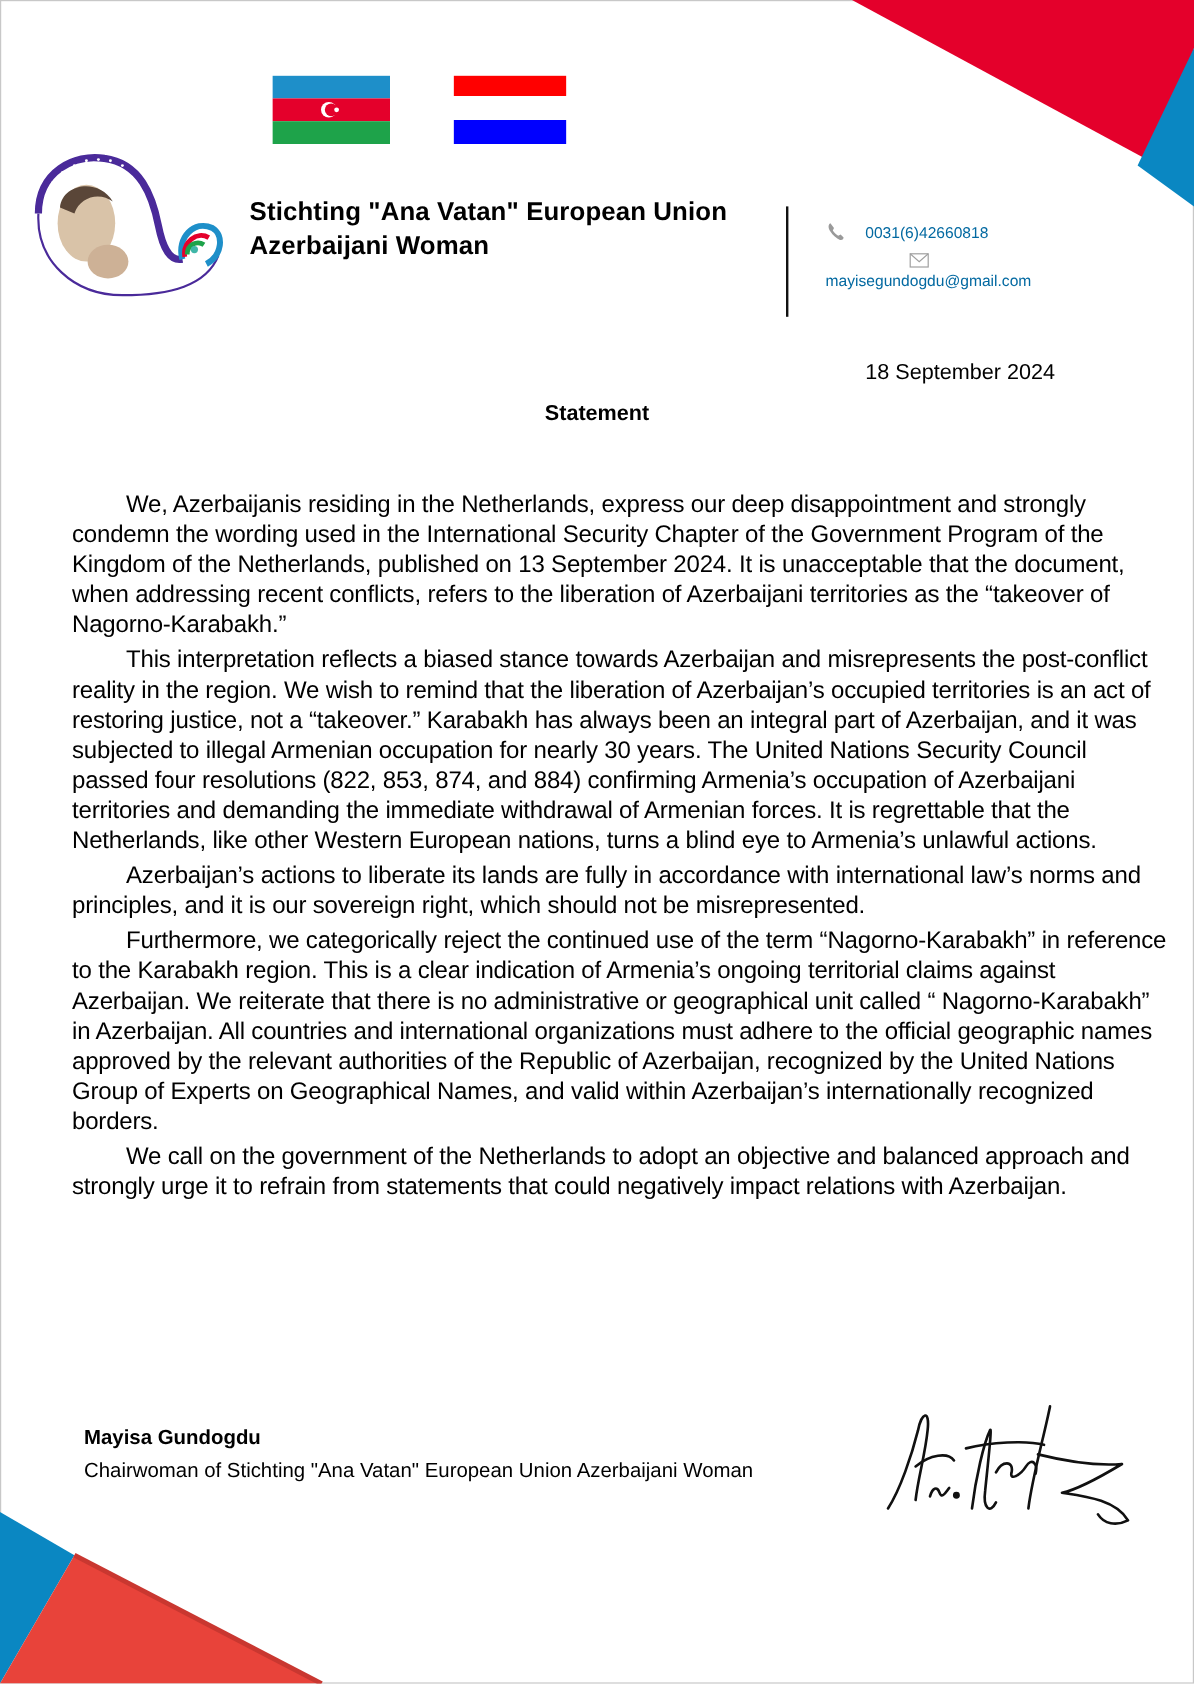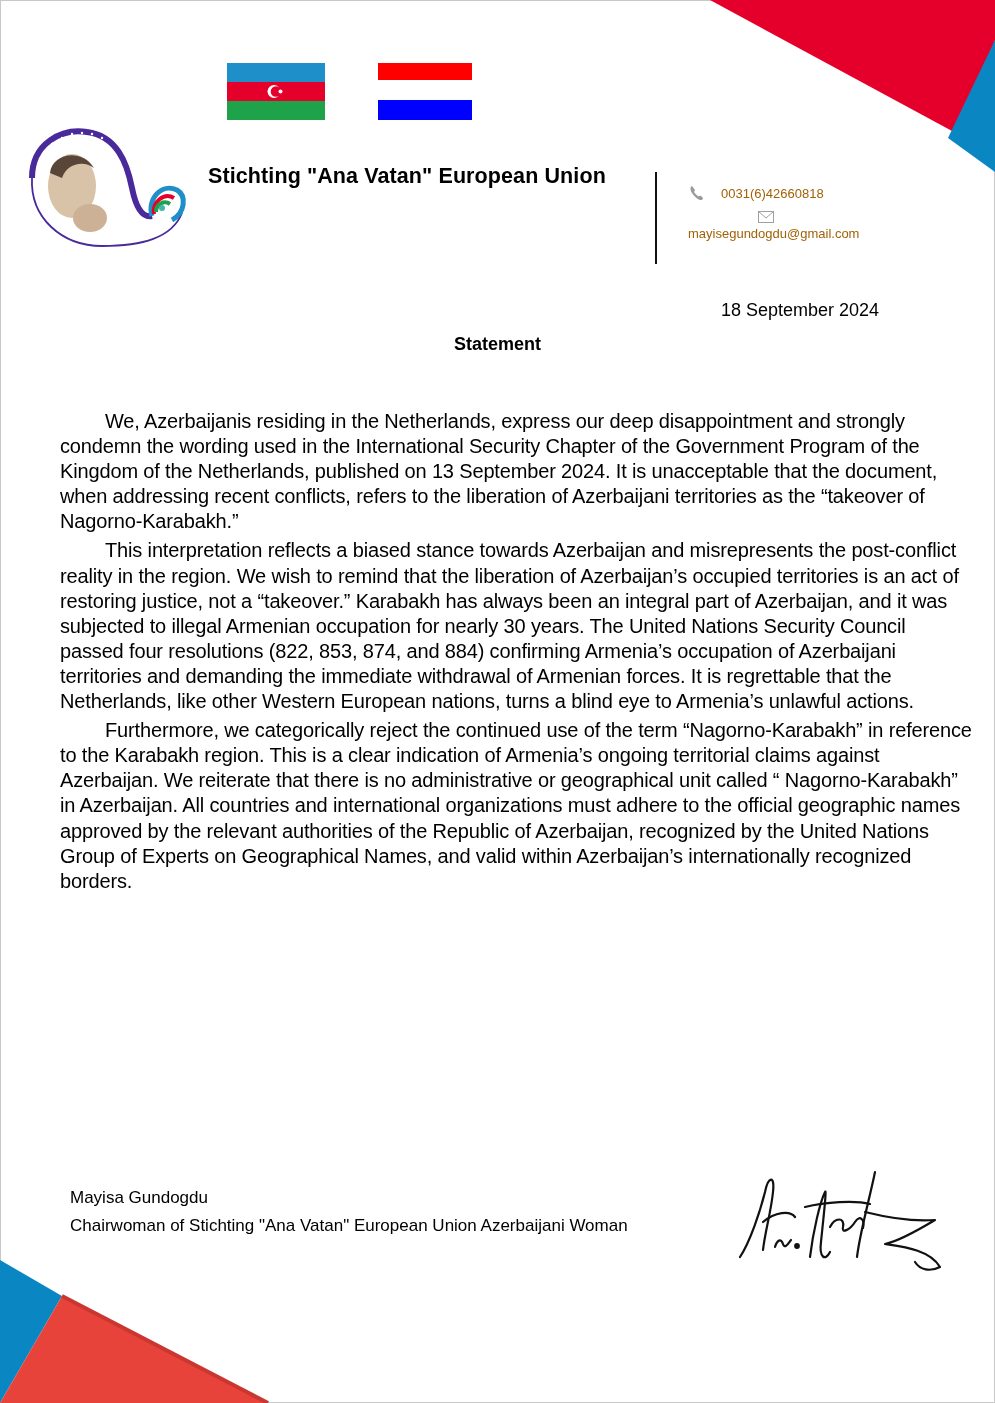--- a/index.html
+++ b/index.html
@@ -27,35 +27,35 @@
   .org-title span { display: block; }
 
   .divider-v {
     position: absolute; left: 655px; top: 172px; width: 2px; height: 92px; background: #111;
   }
 
   .contact-row { position: absolute; left: 688px; display: flex; align-items: center; font-size: 13px; }
   .contact-row.phone { top: 184px; }
   .contact-row.email { top: 208px; flex-direction: column; }
   .contact-row .ico { width: 18px; height: 18px; margin-right: 15px; display: inline-block; }
-  .contact-row .txt { color: #a16207; }
+  .contact-row .txt { color: #0369a1; }
 
   .date { position: absolute; left: 721px; top: 300px; font-size: 18px; }
   .doc-title {
     position: absolute; left: 0; width: 995px; text-align: center; top: 334px;
     font-weight: bold; font-size: 18px;
   }
 
   .body-text {
     position: absolute; left: 56px; top: 405px; width: 922px;
     font-size: 20px; line-height: 25.1px; letter-spacing: -0.15px;
   }
   .body-text p { margin: 4px; text-indent: 45px; }
 
-  .sig-name { position: absolute; left: 70px; top: 1188px; font-size: 17px; }
+  .sig-name { position: absolute; left: 70px; top: 1188px; font-size: 17px; font-weight: bold; }
   .sig-role { position: absolute; left: 70px; top: 1216px; font-size: 17px; }
   .signature { position: absolute; left: 735px; top: 1162px; width: 215px; height: 120px; }
 </style>
 </head>
 <body>
 
 <div class="page-border"></div>
 
 <svg class="corner-tr" viewBox="0 0 300 175" preserveAspectRatio="none">
   <polygon points="15,0 300,0 300,40 270,138" fill="#e4002b"></polygon>
@@ -98,20 +98,21 @@
   <path d="M28,55 C30,35 60,30 72,50 C62,42 45,45 40,60 Z" fill="#5a4638"></path>
   <ellipse cx="68" cy="100" rx="17" ry="14" fill="#cdb196"></ellipse>
   <path d="M130,98 C125,80 140,65 155,72 C165,78 163,95 150,102" stroke="#1e8fc9" stroke-width="5" fill="none"></path>
   <path d="M132,96 C130,84 142,74 152,80" stroke="#e4002b" stroke-width="4" fill="none"></path>
   <path d="M134,94 C134,86 142,82 148,86" stroke="#1ea34a" stroke-width="4" fill="none"></path>
   <circle cx="140" cy="90" r="3" fill="#3fb6a8"></circle>
 </svg>
 
 <div class="org-title">
   <span>Stichting "Ana Vatan" European Union</span>
+  <span>Azerbaijani Woman</span>
 </div>
 
 <div class="divider-v"></div>
 
 <div class="contact-row phone">
   <svg class="ico" viewBox="0 0 18 18">
     <path d="M4,2 C2,3 2,6 4,9 C6,12 9,15 12,16 C14,16.5 15,15 15,14 L12.5,11.5 L10.5,12.5 C9,11.5 7,9.5 6,8 L7,6 Z" fill="#9a9a9a"></path>
   </svg>
   <span class="txt">0031(6)42660818</span>
 </div>
@@ -122,21 +123,23 @@
   </svg>
   <span class="txt">mayisegundogdu@gmail.com</span>
 </div>
 
 <div class="date">18 September 2024</div>
 <div class="doc-title">Statement</div>
 
 <div class="body-text">
   <p>We, Azerbaijanis residing in the Netherlands, express our deep disappointment and strongly condemn the wording used in the International Security Chapter of the Government Program of the Kingdom of the Netherlands, published on 13 September 2024. It is unacceptable that the document, when addressing recent conflicts, refers to the liberation of Azerbaijani territories as the “takeover of Nagorno-Karabakh.”</p>
   <p>This interpretation reflects a biased stance towards Azerbaijan and misrepresents the post-conflict reality in the region. We wish to remind that the liberation of Azerbaijan’s occupied territories is an act of restoring justice, not a “takeover.” Karabakh has always been an integral part of Azerbaijan, and it was subjected to illegal Armenian occupation for nearly 30 years. The United Nations Security Council passed four resolutions (822, 853, 874, and 884) confirming Armenia’s occupation of Azerbaijani territories and demanding the immediate withdrawal of Armenian forces. It is regrettable that the Netherlands, like other Western European nations, turns a blind eye to Armenia’s unlawful actions.</p>
+  <p>Azerbaijan’s actions to liberate its lands are fully in accordance with international law’s norms and principles, and it is our sovereign right, which should not be misrepresented.</p>
   <p>Furthermore, we categorically reject the continued use of the term “Nagorno-Karabakh” in reference to the Karabakh region. This is a clear indication of Armenia’s ongoing territorial claims against Azerbaijan. We reiterate that there is no administrative or geographical unit called “ Nagorno-Karabakh” in Azerbaijan. All countries and international organizations must adhere to the official geographic names approved by the relevant authorities of the Republic of Azerbaijan, recognized by the United Nations Group of Experts on Geographical Names, and valid within Azerbaijan’s internationally recognized borders.</p>
+  <p>We call on the government of the Netherlands to adopt an objective and balanced approach and strongly urge it to refrain from statements that could negatively impact relations with Azerbaijan.</p>
 </div>
 
 <div class="sig-name">Mayisa Gundogdu</div>
 <div class="sig-role">Chairwoman of Stichting "Ana Vatan" European Union Azerbaijani Woman</div>
 <svg class="signature" viewBox="0 0 215 120">
   <g fill="none" stroke="#111" stroke-width="2.2" stroke-linecap="round" stroke-linejoin="round">
     <path d="M5,95 C15,80 25,50 30,30 C33,15 40,12 38,30 C36,50 30,70 28,88"></path>
     <path d="M28,60 C40,50 55,48 60,55"></path>
     <path d="M40,85 C42,78 46,76 48,82 C50,88 54,80 56,78"></path>
     <circle cx="62" cy="84" r="1.8" fill="#111"></circle>

